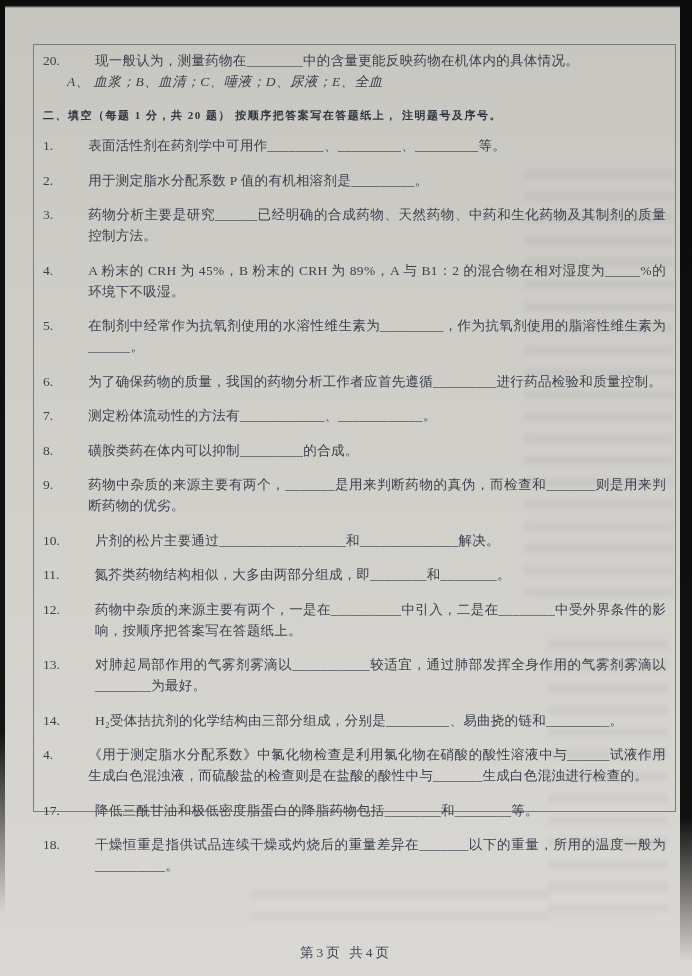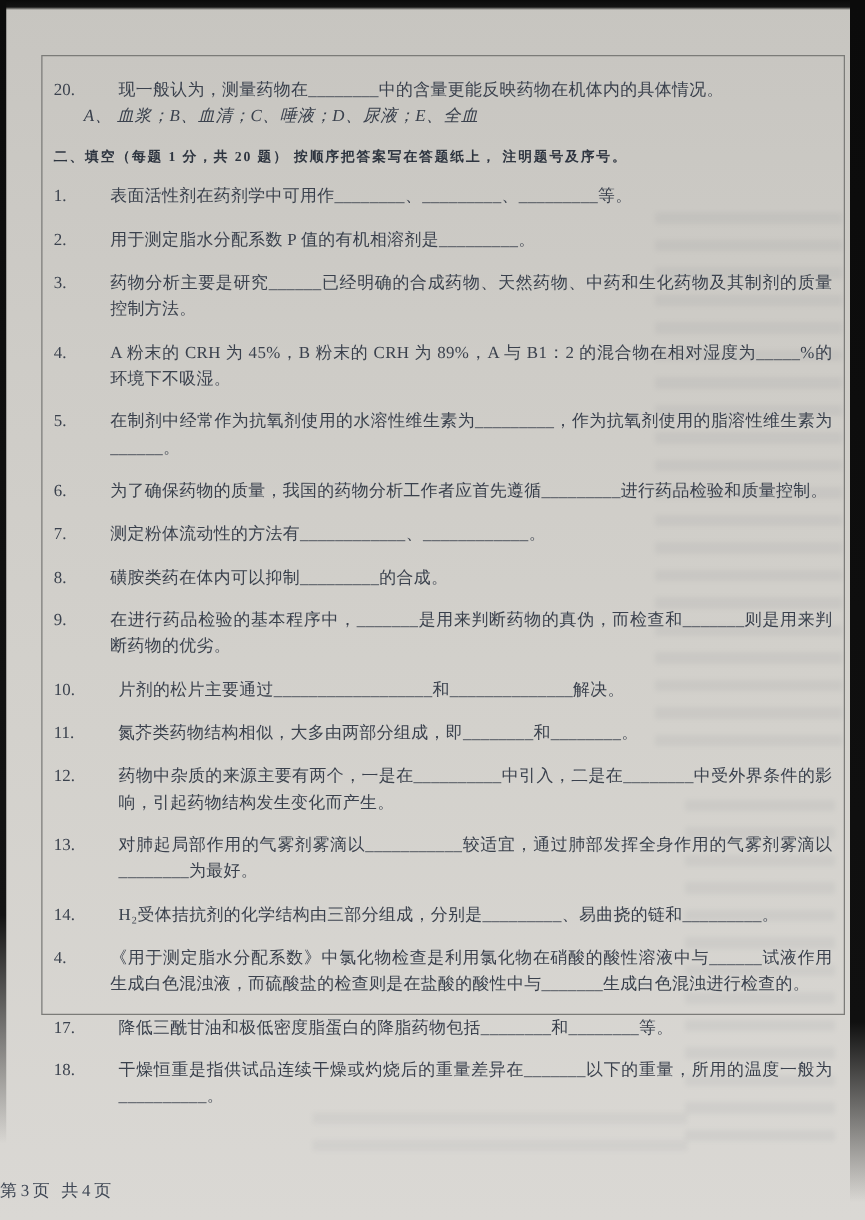--- a/index.html
+++ b/index.html
@@ -55,21 +55,21 @@
 
   
   .content-box {
     position: absolute;
     left: 33px;
     top: 44px;
     width: 643px;
     height: 768px;
     border: 1px solid #7b7b78;
     box-sizing: border-box;
-    padding: 16px 9px 0 9px;
+    padding: 5px 9px 0 9px;
     z-index: 3;
     color: #3a414d;
   }
   .qrow {
     display: flex;
     align-items: flex-start;
     font-size: 13.5px;
     line-height: 21px;
     margin-bottom: 0;
   }
@@ -100,21 +100,21 @@
     color: #2e3540;
     letter-spacing: 1.5px;
     margin: 12px 0 9px 0;
     white-space: nowrap;
   }
   .footer {
     position: absolute;
     left: 0;
     top: 944px;
     width: 100%;
-    text-align: left;
+    text-align: center;
     font-size: 13.5px;
     letter-spacing: 3px;
     color: #3e4654;
     z-index: 3;
   }
 </style>
 </head>
 <body>
 
 <div class="scan-page">
@@ -163,33 +163,33 @@
     <div class="q qrow">
       <span class="qnum">7.</span>
       <span class="qtext">测定粉体流动性的方法有____________、____________。</span>
     </div>
     <div class="q qrow">
       <span class="qnum">8.</span>
       <span class="qtext">磺胺类药在体内可以抑制_________的合成。</span>
     </div>
     <div class="q qrow">
       <span class="qnum">9.</span>
-      <span class="qtext">在进行药品检验的基本程序中，_______是用来判断药物的真伪，而检查和_______则是用来判断药物的优劣。</span>
+      <span class="qtext">药物中杂质的来源主要有两个，_______是用来判断药物的真伪，而检查和_______则是用来判断药物的优劣。</span>
     </div>
     <div class="q qrow">
       <span class="qnum">10.</span>
       <span class="qtext">片剂的松片主要通过__________________和______________解决。</span>
     </div>
     <div class="q qrow">
       <span class="qnum">11.</span>
       <span class="qtext">氮芥类药物结构相似，大多由两部分组成，即________和________。</span>
     </div>
     <div class="q qrow">
       <span class="qnum">12.</span>
-      <span class="qtext">药物中杂质的来源主要有两个，一是在__________中引入，二是在________中受外界条件的影响，引起药物结构发生变化而产生。</span>
+      <span class="qtext">药物中杂质的来源主要有两个，一是在__________中引入，二是在________中受外界条件的影响，按顺序把答案写在答题纸上。</span>
     </div>
     <div class="q qrow">
       <span class="qnum">13.</span>
       <span class="qtext">对肺起局部作用的气雾剂雾滴以___________较适宜，通过肺部发挥全身作用的气雾剂雾滴以________为最好。</span>
     </div>
     <div class="q qrow">
       <span class="qnum">14.</span>
       <span class="qtext">H₂受体拮抗剂的化学结构由三部分组成，分别是_________、易曲挠的链和_________。</span>
     </div>
     <div class="q qrow">

